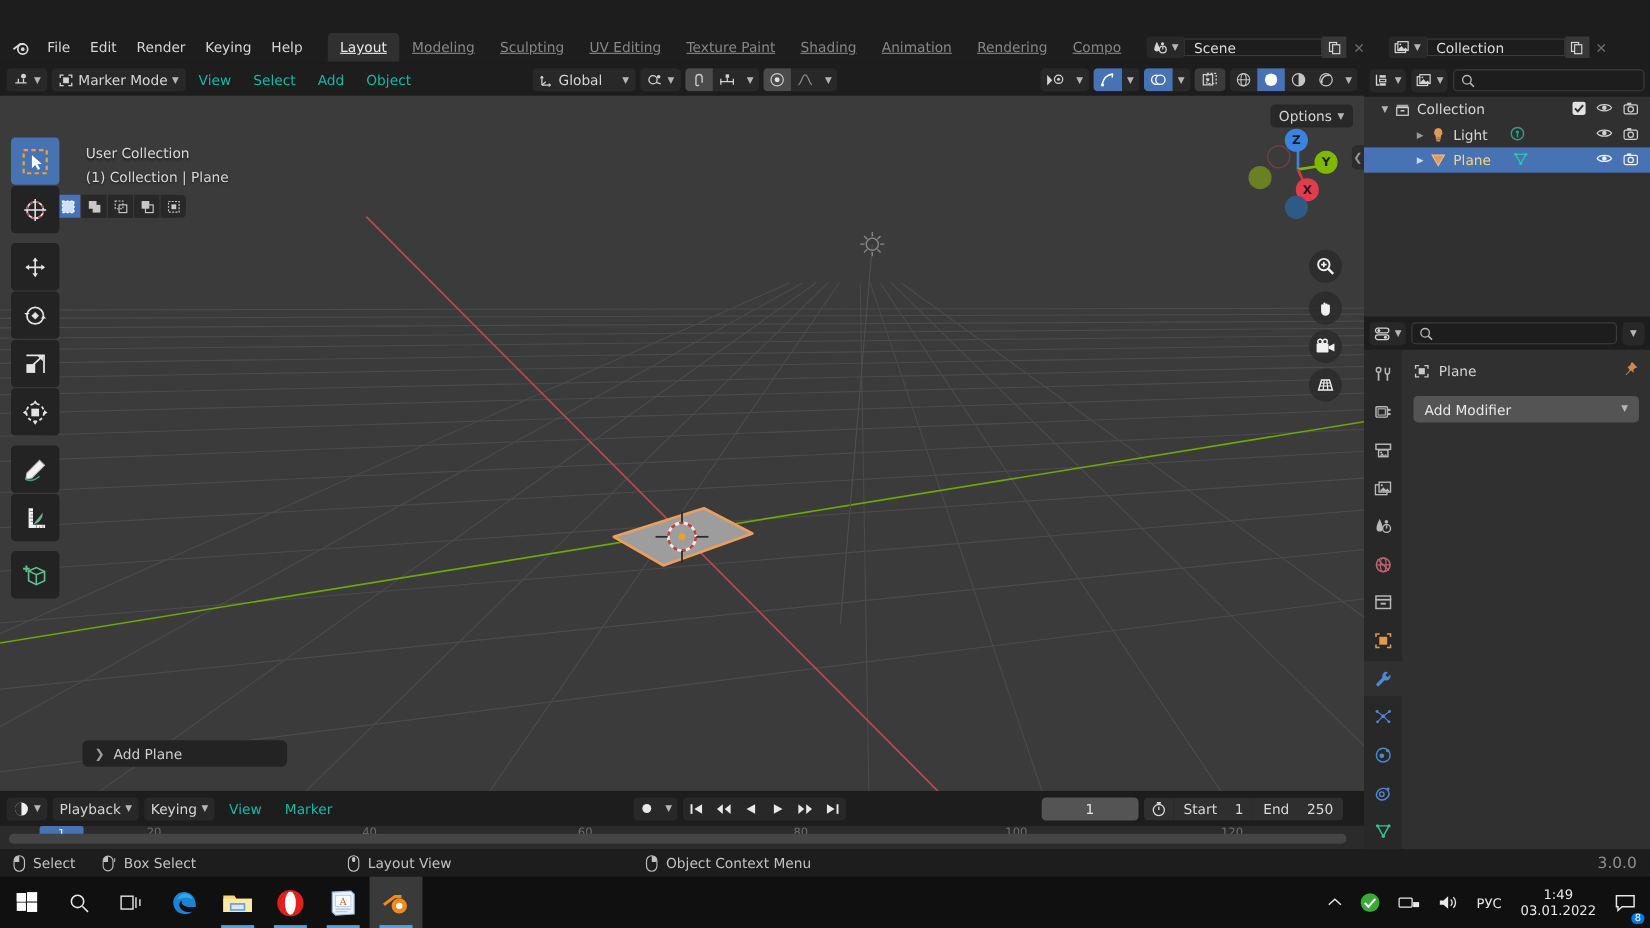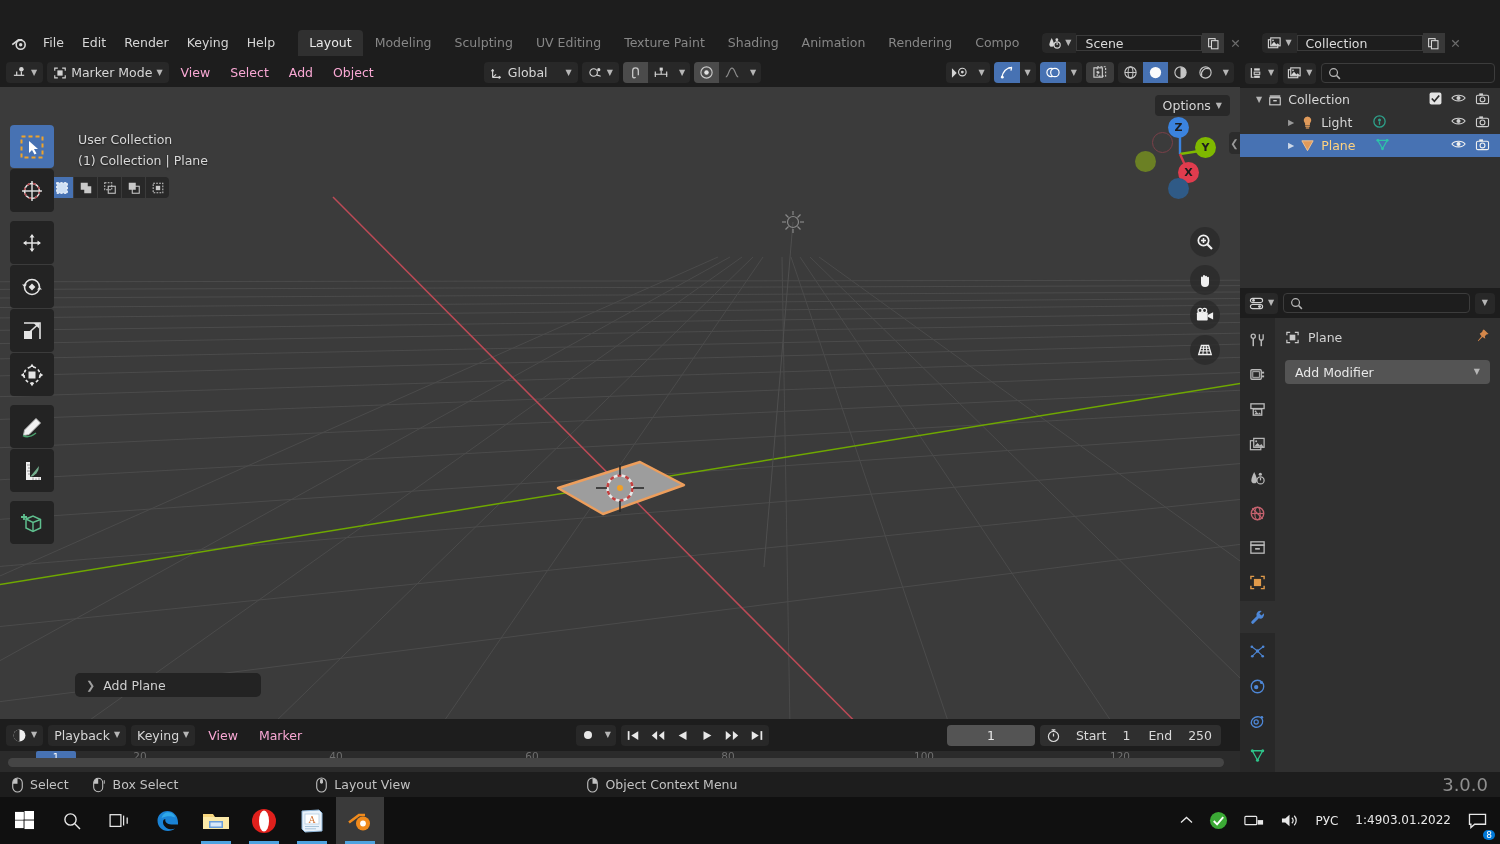--- a/index.html
+++ b/index.html
@@ -26,21 +26,21 @@
   
   .topbar {
     position: absolute; top: 28px; left: 0; width: 1500px; height: 30px;
     background: #1d1d1d; display: flex; align-items: center; padding: 0 4px;
   }
   .blender-logo { width: 30px; display:flex; align-items:center; justify-content:center; }
   .menu-item {
     padding: 3px 9px; color: #d6d6d6; font-size: 12.5px; border-radius: 3px; line-height:16px;
   }
   .wtabs { display:flex; align-items:center; margin-left: 14px; gap: 1px; }
-  .wtab { padding: 5px 11px 6px; color: #878787; font-size: 12.5px; border-radius: 4px 4px 0 0; }
+  .wtab { padding: 5px 11px 6px; color: #878787; font-size: 12.5px; border-radius: 4px 4px 0 0; text-decoration: underline; }
   .wtab.active { background: #303030; color: #e9e9e9; }
 
   
   .db { display: flex; align-items: center; height: 20px; border-radius: 4px; overflow: hidden; }
   .db-id {
     background: #282828; display:flex; align-items:center; gap:3px;
     padding: 0 5px; height: 20px; border-radius: 4px 0 0 4px;
   }
   .db-name {
     background: #1d1d1d; border: 1px solid #3a3a3a; height: 16px; display: flex; align-items: center;
@@ -56,21 +56,21 @@
   }
   .hbtn {
     display: flex; align-items: center; gap: 4px; height: 21px; padding: 0 6px;
     background: #282828; border-radius: 4px; color:#d6d6d6; font-size: 12.5px;
   }
   .hbtn.semi { background:#3b3b3b; }
   .hgroup { display:flex; align-items:center; background:#282828; border-radius:4px; height:21px; overflow:hidden; }
   .hgroup > div { display:flex; align-items:center; justify-content:center; height:21px; padding: 0 5px; }
   .hgroup > div.on { background:#4772b3; }
   .hgroup > div.semi { background:#4b4b4b; }
-  .hmenu { color:#f9a8d4; padding: 0 8px; font-size:12.5px; }
+  .hmenu { color:#14b8a6; padding: 0 8px; font-size:12.5px; }
 
   .chev { font-size: 8px; color:#b6b6b6; line-height:1; }
 
   
   .viewport {
     position: absolute; top: 87px; left: 0; width: 1240px; height: 632px;
     background: #3b3b3b; overflow: hidden;
   }
   .vp-text { position:absolute; left: 78px; top: 42px; font-size: 12.5px; color: #d9d9d9; line-height: 21px; text-shadow: 0 1px 2px rgba(0,0,0,.6); }
   .options-btn { position:absolute; right: 10px; top: 8px; display:flex; align-items:center; gap:5px; background:#282828; padding: 3px 8px; border-radius:4px; font-size:12.5px; color:#d6d6d6;}
@@ -134,24 +134,24 @@
   .prop-bread { display:flex; align-items:center; gap:8px; height:22px; color:#d2d2d2; font-size:12.5px;}
   .add-mod { margin-top: 12px; height:24px; background:#545454; border-radius:4px; display:flex; align-items:center; padding: 0 10px; font-size:12.5px; color:#e8e8e8; }
 
   
   .taskbar { position:absolute; left:0; top: 797px; width:1500px; height:47px; background:#101010; display:flex; align-items:center; }
   .tb-item { width:48px; height:47px; display:flex; align-items:center; justify-content:center; position:relative; }
   .tb-item.active { background:#3a3a3a; }
   .tb-underline { position:absolute; bottom:0; left:9px; right:9px; height:3px; background:#4ea3e0; }
   .tray { margin-left:auto; display:flex; align-items:center; gap:2px; padding-right: 6px; color:#e8e8e8; font-size:12px;}
   .tray-item { padding: 0 7px; height:47px; display:flex; align-items:center; justify-content:center;}
-  .clock { display:flex; flex-direction:row; align-items:center; justify-content:center; line-height:15px; font-size:12px; padding: 0 8px;}
+  .clock { display:flex; flex-direction:column; align-items:center; justify-content:center; line-height:15px; font-size:12px; padding: 0 8px;}
   .badge { position:relative; }
   .badge .cnt { position:absolute; right:-1px; bottom:4px; background:#0078d7; color:#fff; font-size:9px; border-radius:8px; padding: 0 3px; min-width:12px; text-align:center;}
-  .version { margin-left:auto; color:#8f8f8f; font-size:18px; }
+  .version { margin-left:auto; color:#8f8f8f; font-size:14px; }
 </style>
 </head>
 <body>
 
 <div class="app">
 
 
   <div class="topbar">
     <div class="blender-logo">
       <svg width="18" height="18" viewBox="0 0 16 16">

